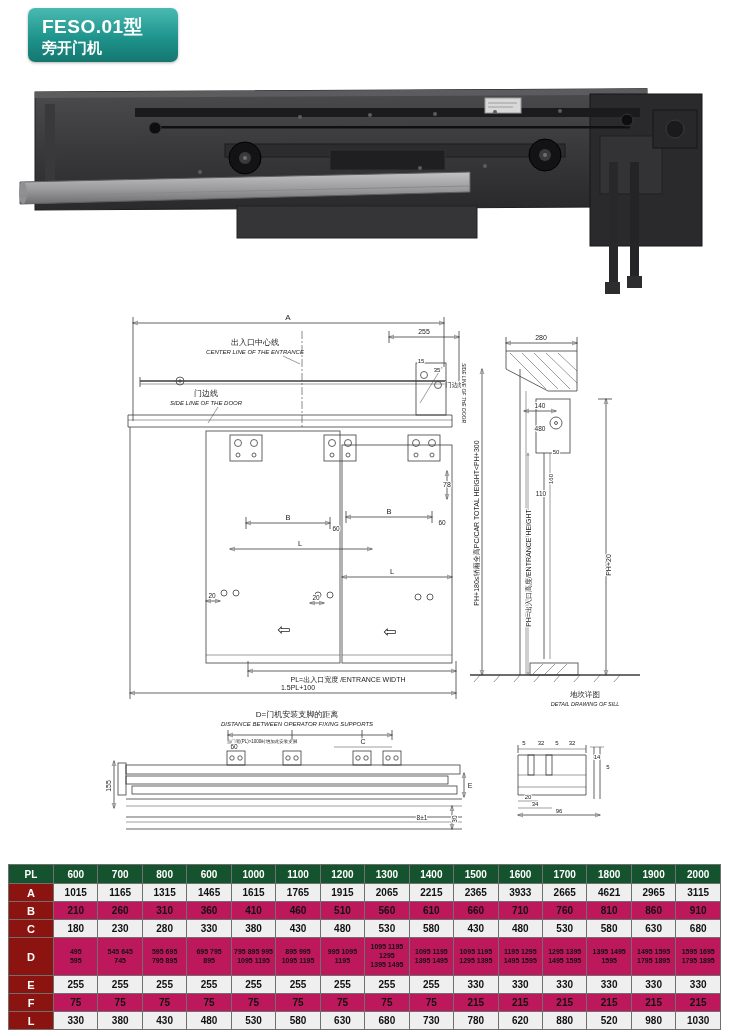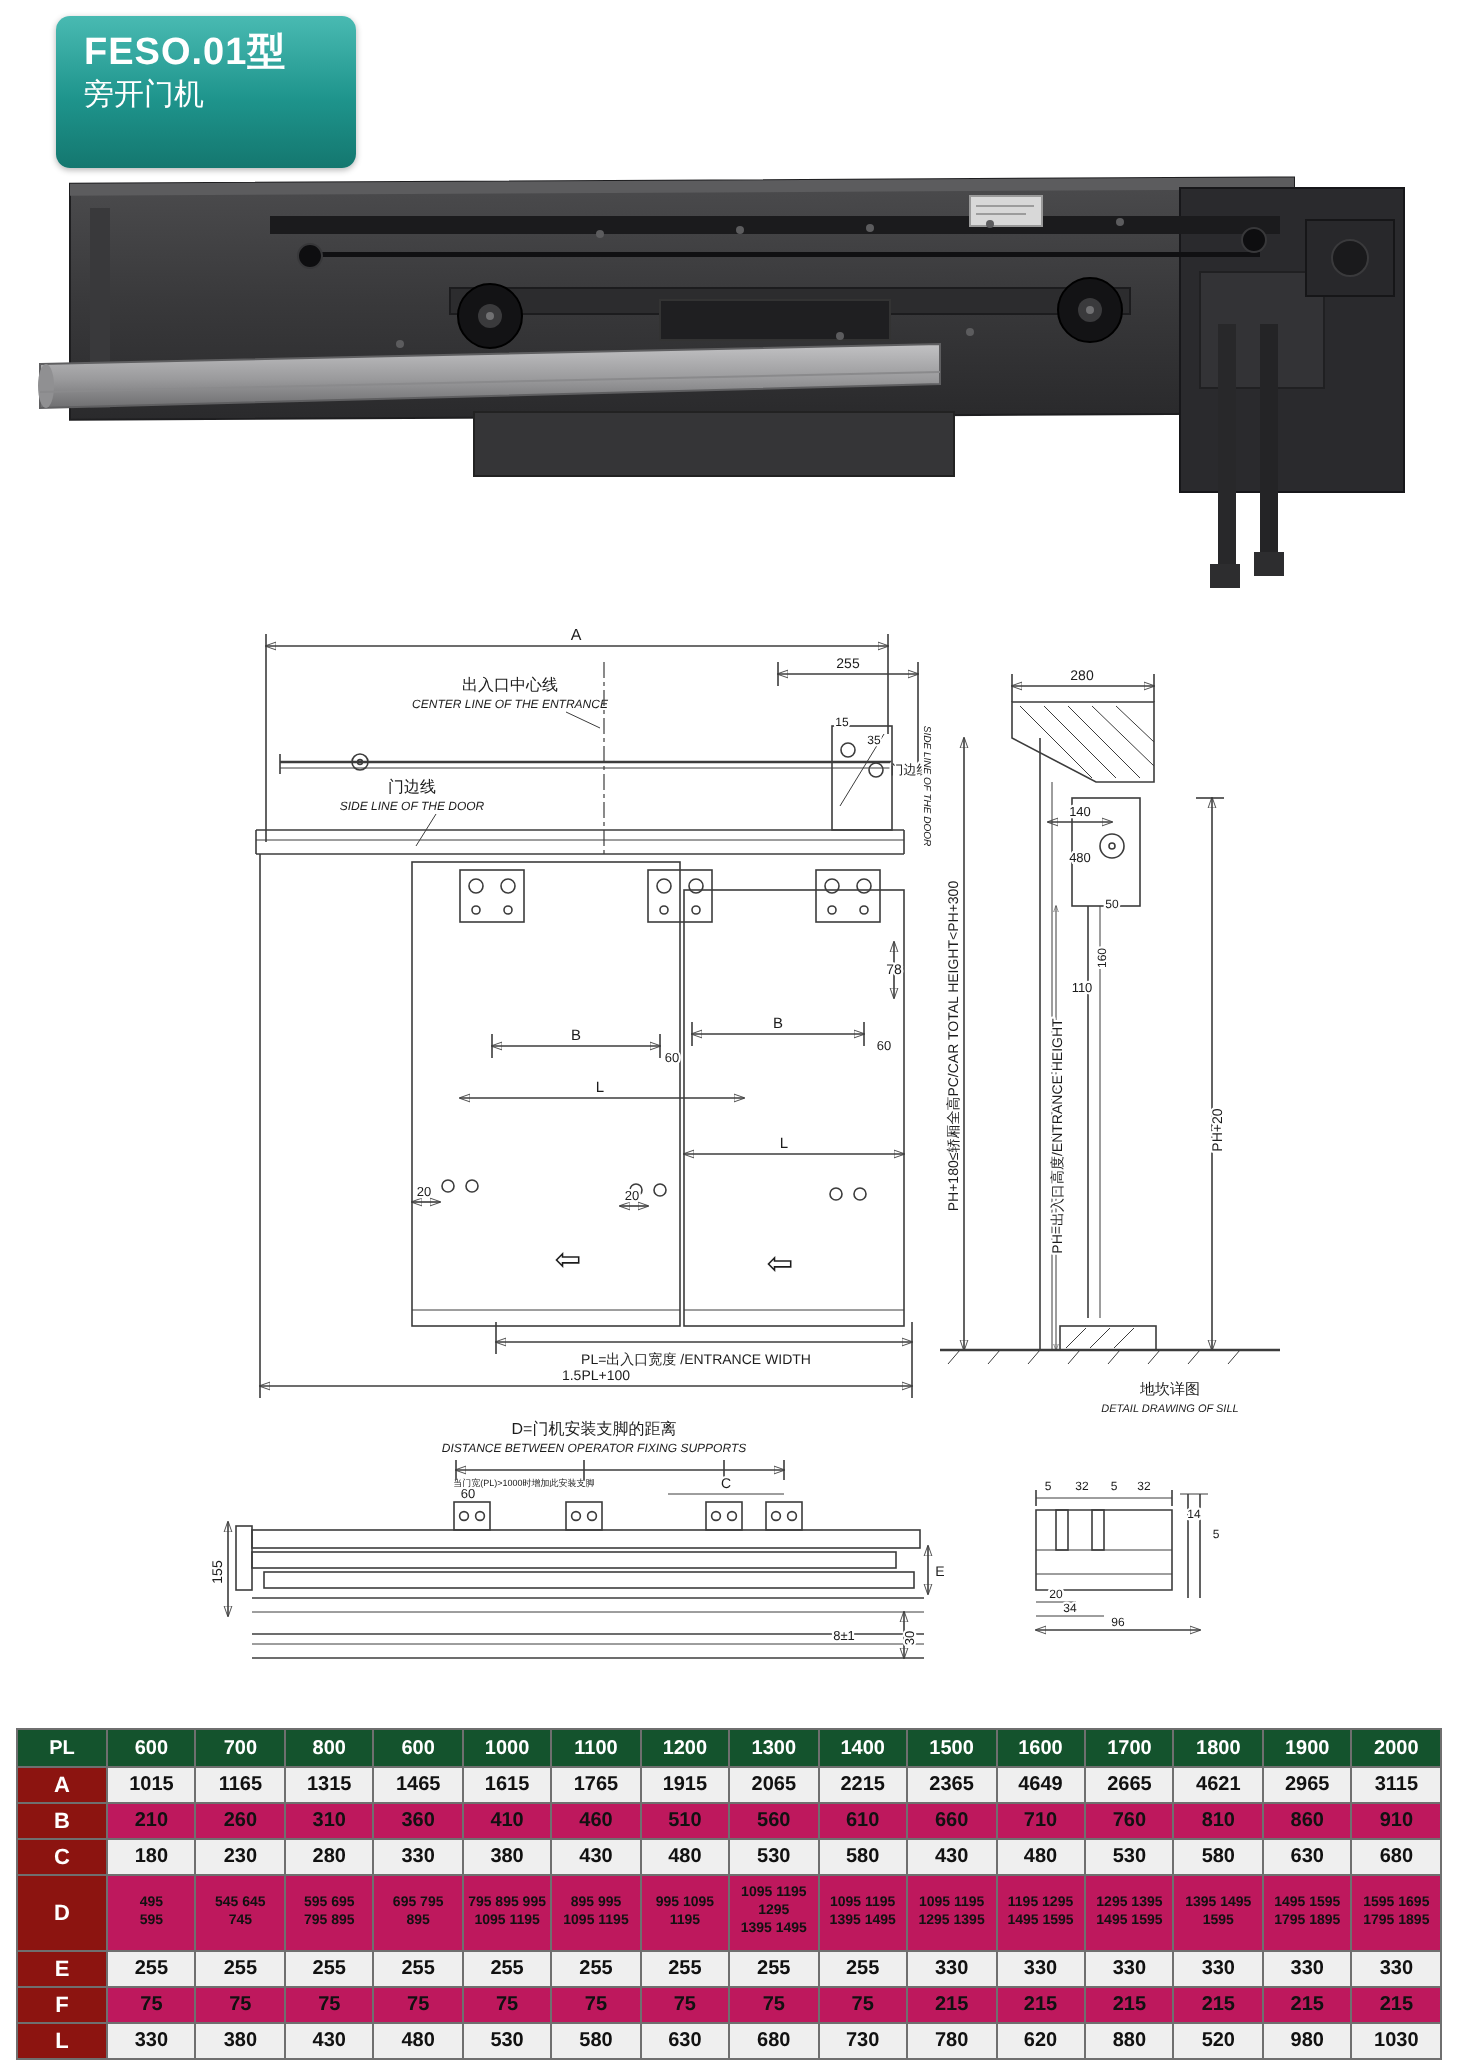--- a/index.html
+++ b/index.html
@@ -1,23 +1,23 @@
 <!DOCTYPE html>
 <html><head>
 <meta charset="utf-8">
 <style>
   *{box-sizing:border-box;margin:0;padding:0}
   html,body{width:729px;height:1036px;background:#fff;font-family:"Liberation Sans",sans-serif;position:relative;overflow:hidden}
 
   
-  .badge{position:absolute;left:28px;top:8px;width:150px;height:76px;border-radius:7px;
+  .badge{position:absolute;left:28px;top:8px;width:150px;height:54px;border-radius:7px;
     background:linear-gradient(180deg,#49bab2 0%,#1e948c 55%,#14776f 100%);
     color:#fff;padding:7px 10px 0 14px;box-shadow:0 1px 3px rgba(0,0,0,.3)}
   .badge .l1{font-size:19px;font-weight:bold;letter-spacing:.5px;line-height:1.25}
-  .badge .l2{font-size:15px;font-weight:normal;line-height:1.25}
+  .badge .l2{font-size:15px;font-weight:bold;line-height:1.25}
 
   
   .photo-wrap{position:absolute;left:15px;top:84px;width:700px;height:220px}
 
   
   .draw-wrap{position:absolute;left:0;top:303px;width:729px;height:558px}
   svg.tech{width:100%;height:100%}
   svg.tech text{font-family:"Liberation Sans",sans-serif;fill:#1c1c1c;text-anchor:middle;
     paint-order:stroke;stroke:#fff;stroke-width:2.2px;stroke-linejoin:round}
   svg.tech .it{font-style:italic}
@@ -409,21 +409,21 @@
           <td>1015</td>
           <td>1165</td>
           <td>1315</td>
           <td>1465</td>
           <td>1615</td>
           <td>1765</td>
           <td>1915</td>
           <td>2065</td>
           <td>2215</td>
           <td>2365</td>
-          <td>4649</td>
+          <td>3933</td>
           <td>2665</td>
           <td>4621</td>
           <td>2965</td>
           <td>3115</td>
         </tr>
         <tr class="alt">
           <th class="r-label">B</th>
           <td>210</td>
           <td>260</td>
           <td>310</td>

